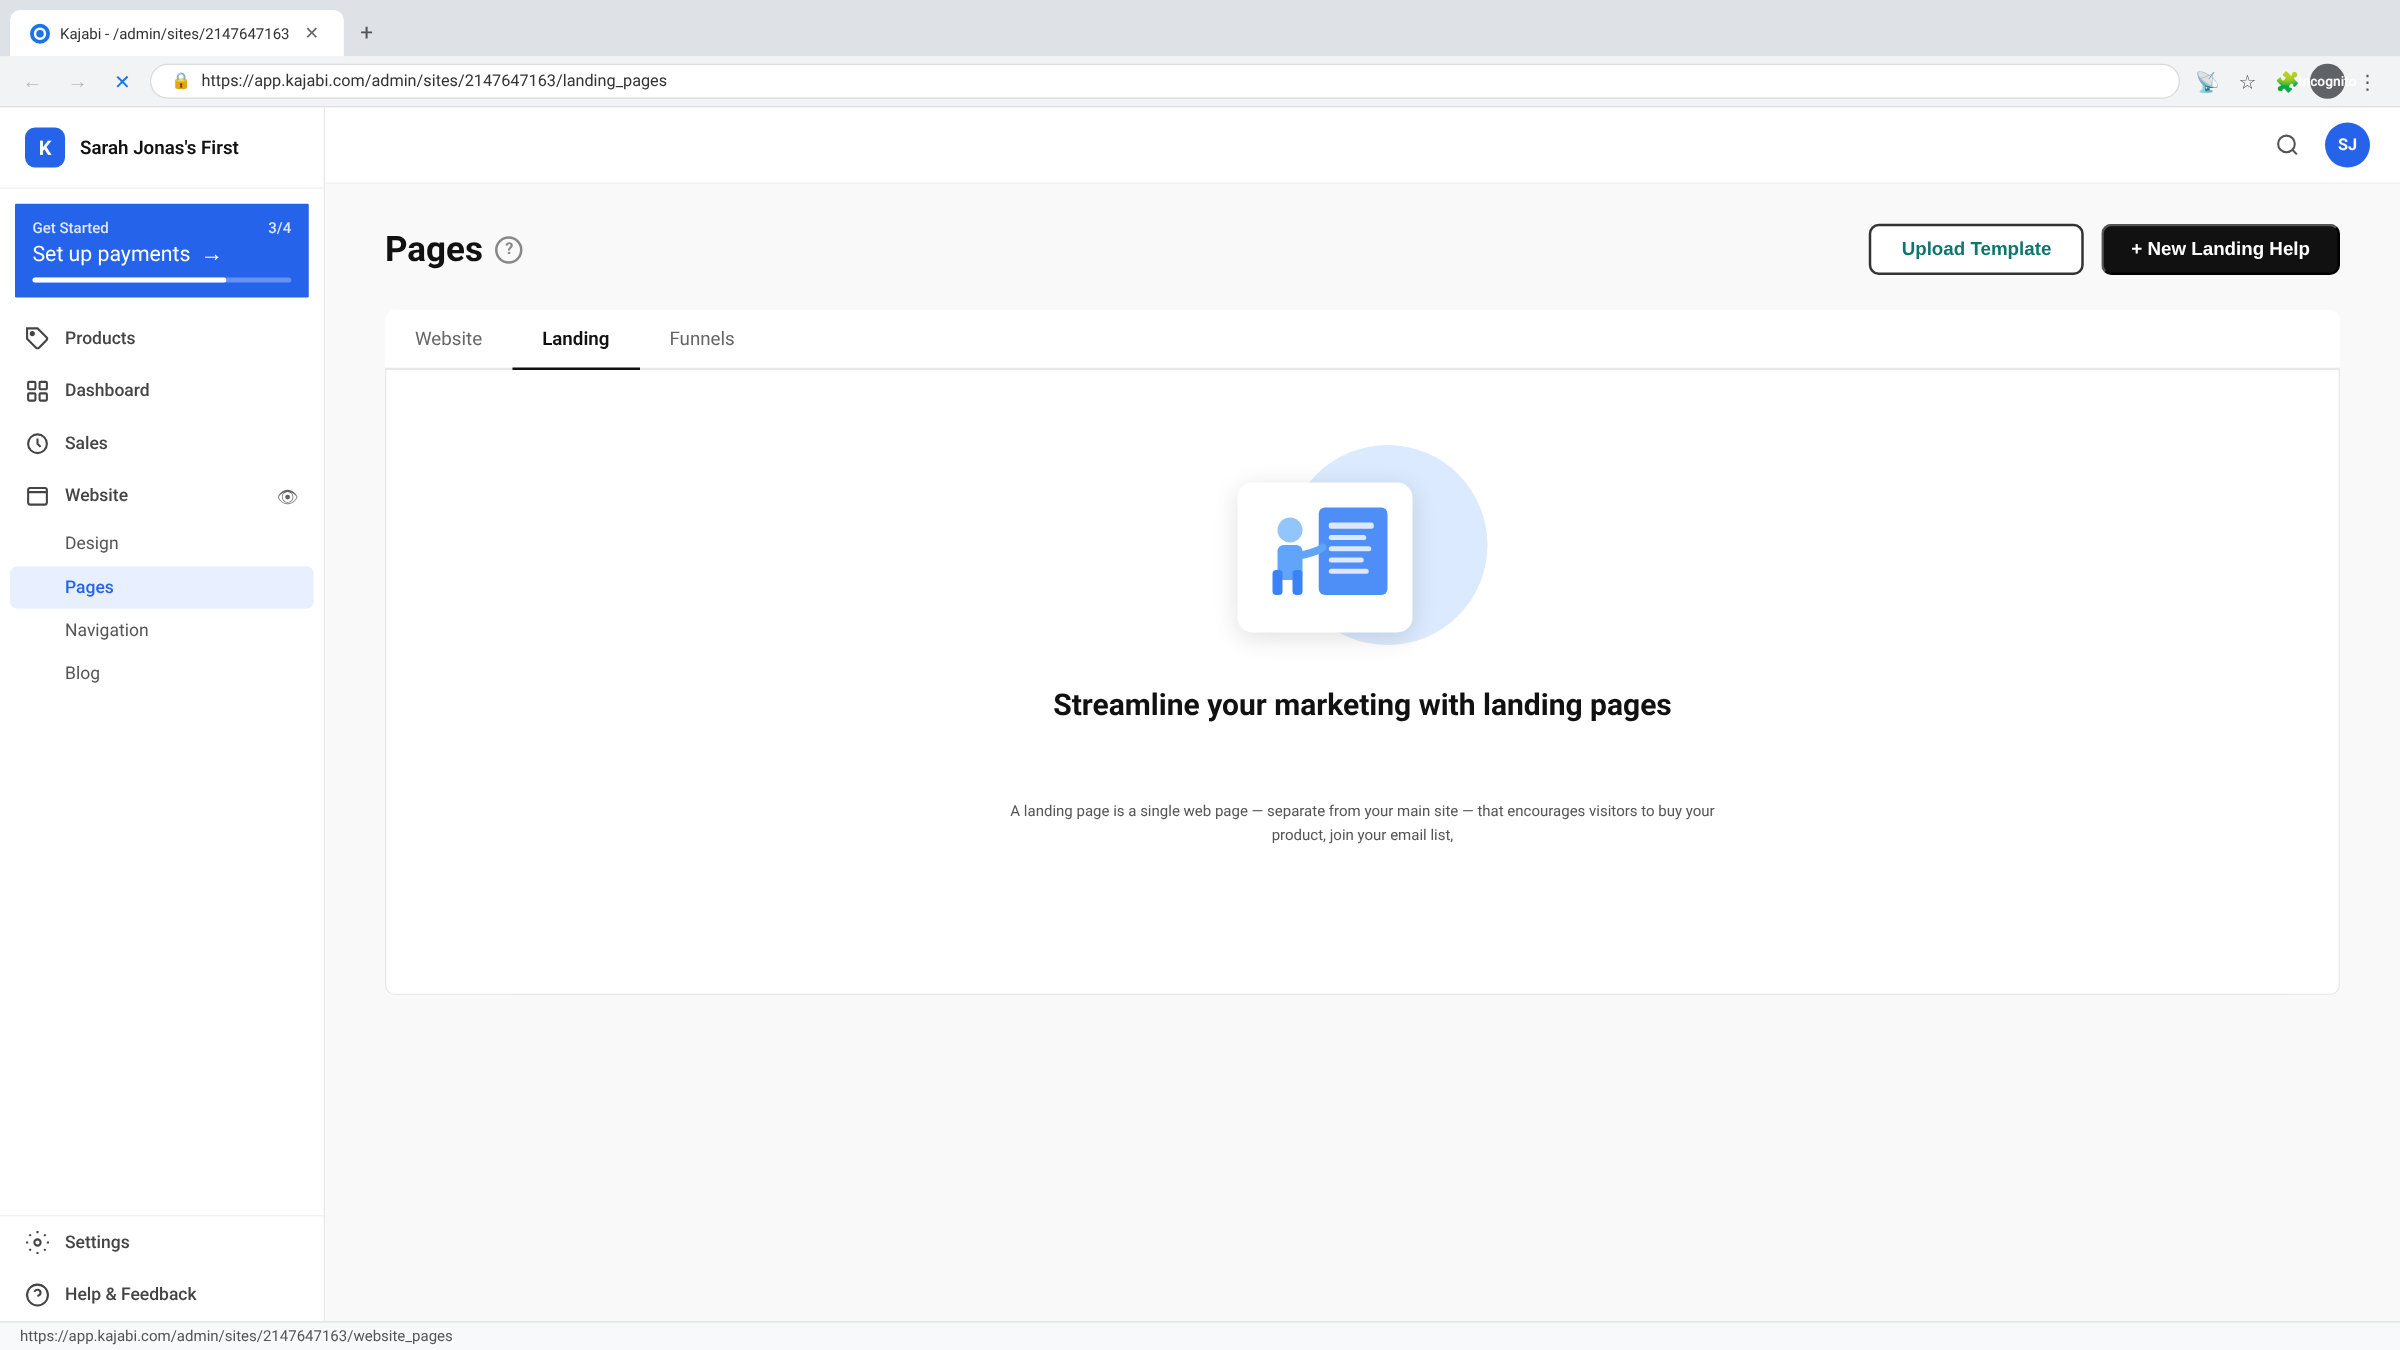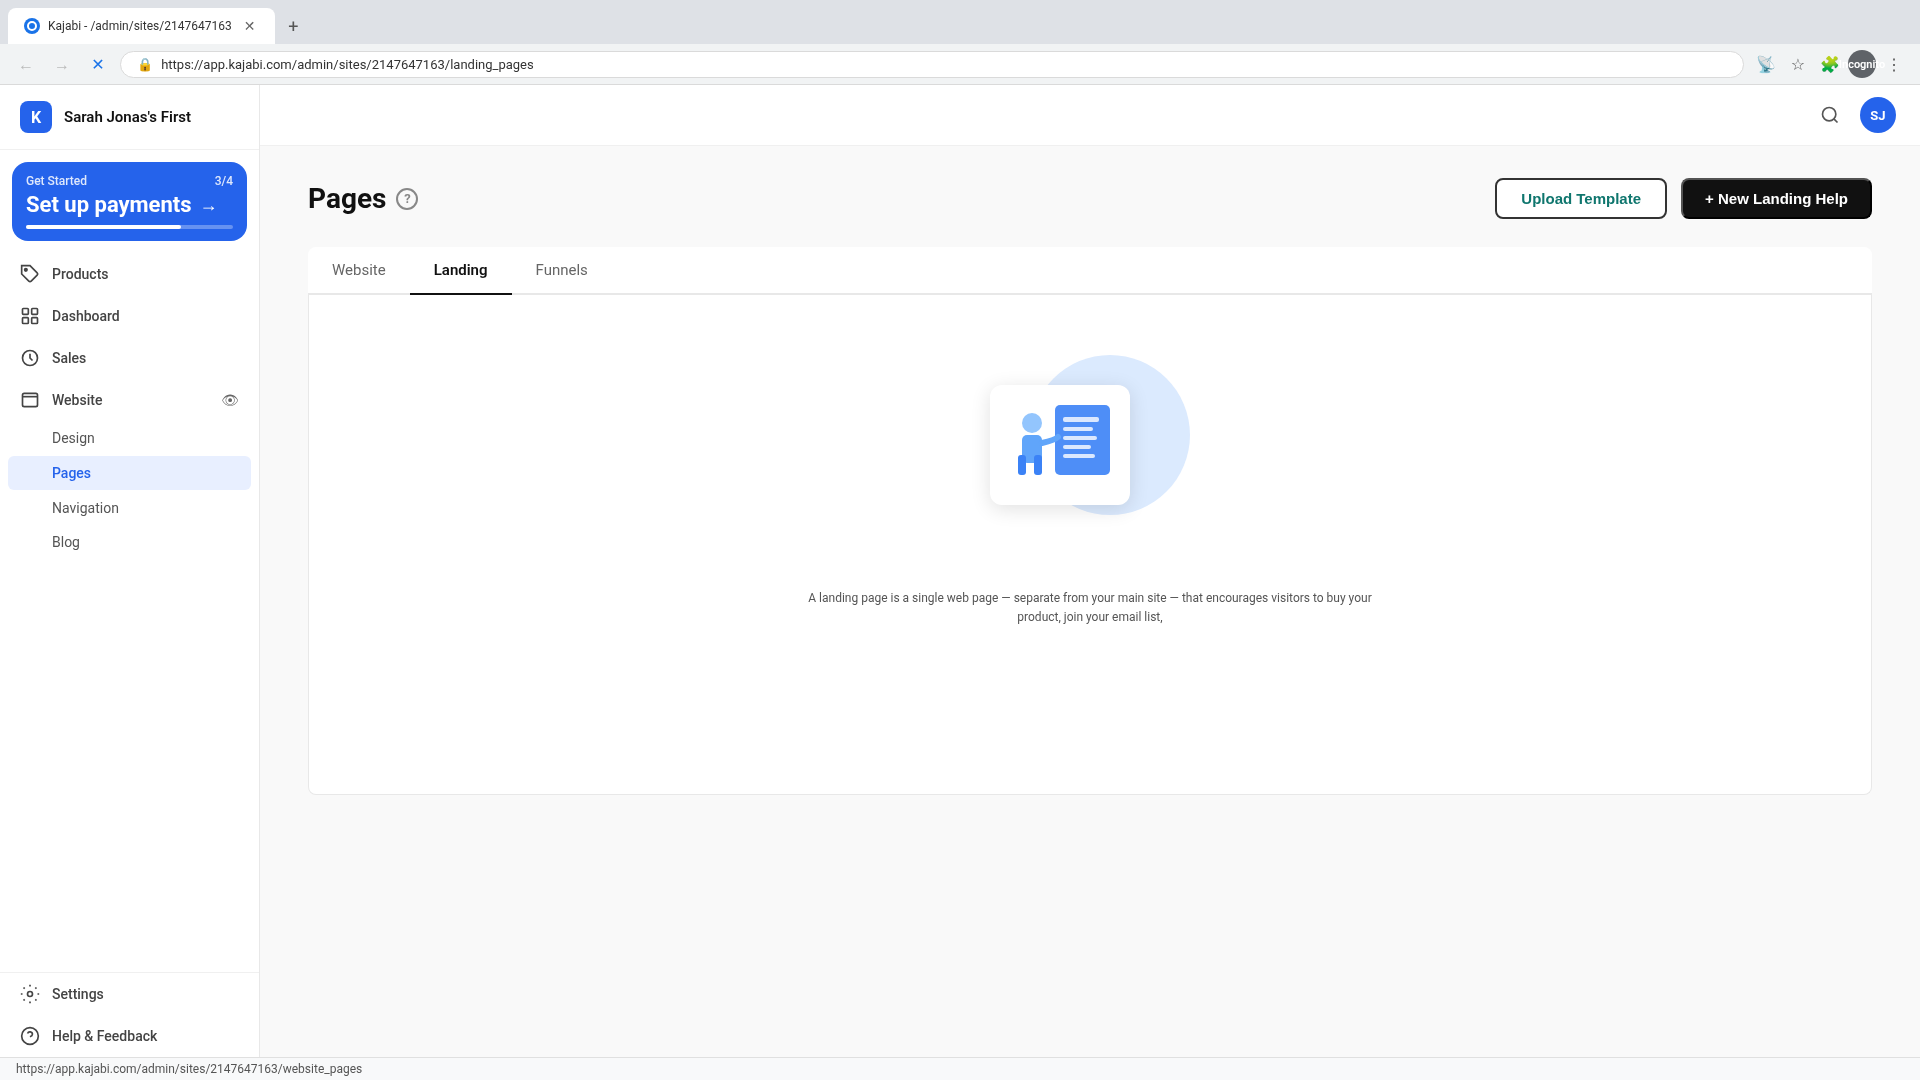--- a/index.html
+++ b/index.html
@@ -34,26 +34,26 @@
     .sidebar { width: 260px; background: #fff; border-right: 1px solid #e8e8e8; display: flex; flex-direction: column; overflow: hidden; flex-shrink: 0; position: relative; }
     .sidebar-scroll { flex: 1; overflow-y: auto; overflow-x: hidden; }
     .sidebar-scroll::-webkit-scrollbar { width: 6px; }
     .sidebar-scroll::-webkit-scrollbar-thumb { background: #ccc; border-radius: 3px; }
 
     .sidebar-header { display: flex; align-items: center; padding: 16px 20px; gap: 12px; border-bottom: 1px solid #f0f0f0; }
     .app-logo { width: 32px; height: 32px; background: #2563eb; border-radius: 8px; display: flex; align-items: center; justify-content: center; flex-shrink: 0; }
     .app-logo-text { color: #fff; font-size: 16px; font-weight: 700; }
     .app-name { font-size: 15px; font-weight: 600; color: #111; }
 
-    .get-started-banner { margin: 12px; background: #2563eb; border-radius: 16px; padding: 12px 14px; cursor: pointer; }
+    .get-started-banner { margin: 12px; background: #2563eb; border-radius: 1px; padding: 12px 14px; cursor: pointer; }
     .get-started-label { display: flex; justify-content: space-between; align-items: center; }
     .get-started-title { color: rgba(255,255,255,0.85); font-size: 12px; font-weight: 500; }
     .get-started-progress { color: rgba(255,255,255,0.85); font-size: 12px; font-weight: 500; }
     .get-started-main { display: flex; align-items: center; gap: 8px; margin-top: 4px; }
-    .get-started-text { color: #fff; font-size: 22px; font-weight: 700; }
+    .get-started-text { color: #fff; font-size: 17px; font-weight: 400; }
     .get-started-arrow { color: #fff; font-size: 18px; }
     .get-started-progress-bar { background: rgba(255,255,255,0.3); border-radius: 3px; height: 4px; margin-top: 8px; }
     .get-started-progress-fill { background: #fff; border-radius: 3px; height: 4px; width: 75%; }
 
     .nav-item { display: flex; align-items: center; padding: 11px 20px; cursor: pointer; gap: 12px; color: #444; font-size: 14px; font-weight: 500; }
     .nav-icon { width: 20px; height: 20px; display: flex; align-items: center; justify-content: center; color: inherit; flex-shrink: 0; }
     .nav-icon svg { width: 20px; height: 20px; }
 
     .website-item { display: flex; align-items: center; padding: 11px 20px; cursor: pointer; gap: 12px; color: #444; font-size: 14px; font-weight: 500; }
     .website-item .nav-label { flex: 1; }
@@ -297,20 +297,21 @@
                   <circle cx="32" cy="28" r="10" fill="#93c5fd"></circle>
                   <rect x="22" y="40" width="20" height="28" rx="5" fill="#60a5fa"></rect>
                   <rect x="18" y="60" width="8" height="20" rx="3" fill="#3b82f6"></rect>
                   <rect x="34" y="60" width="8" height="20" rx="3" fill="#3b82f6"></rect>
 
                   <path d="M42 48 Q55 45 58 42" stroke="#60a5fa" stroke-width="6" stroke-linecap="round" fill="none"></path>
                 </svg>
               </div>
             </div>
 
+            <h2 class="empty-title">Streamline your marketing with landing pages</h2>
             <p class="empty-desc">A landing page is a single web page — separate from your main site — that encourages visitors to buy your product, join your email list,</p>
           </div>
         </div>
       </div>
 
     </div>
   </div>
 
 </div>
 

